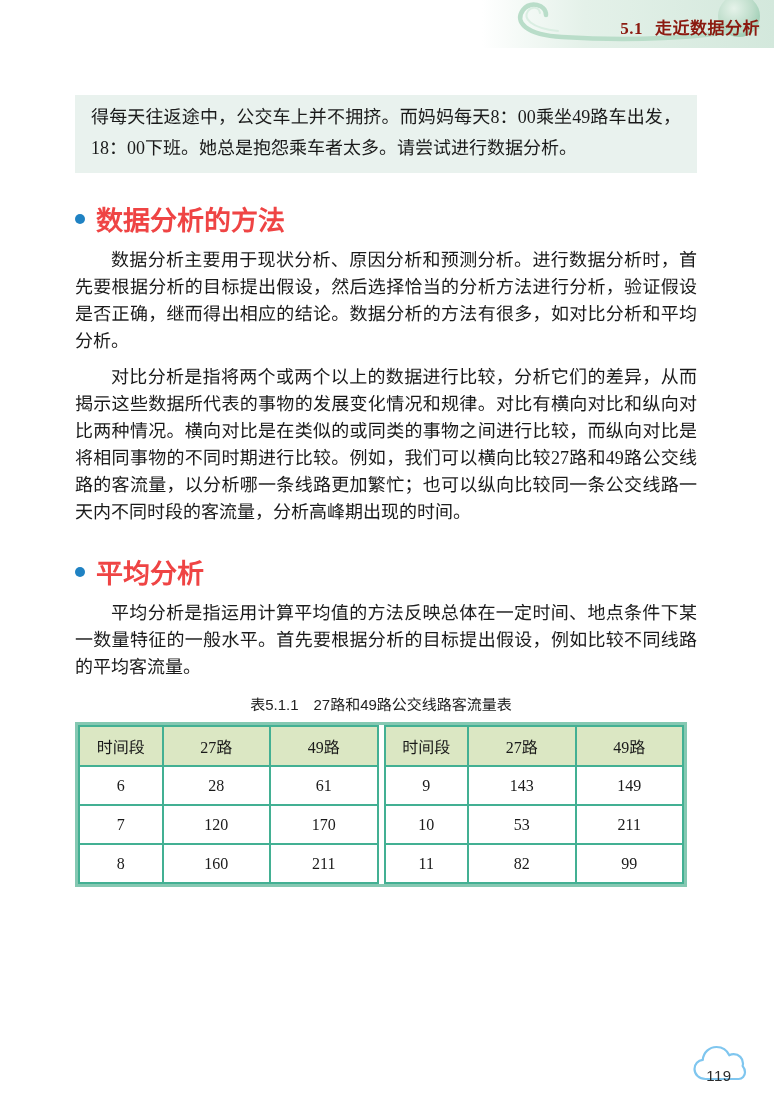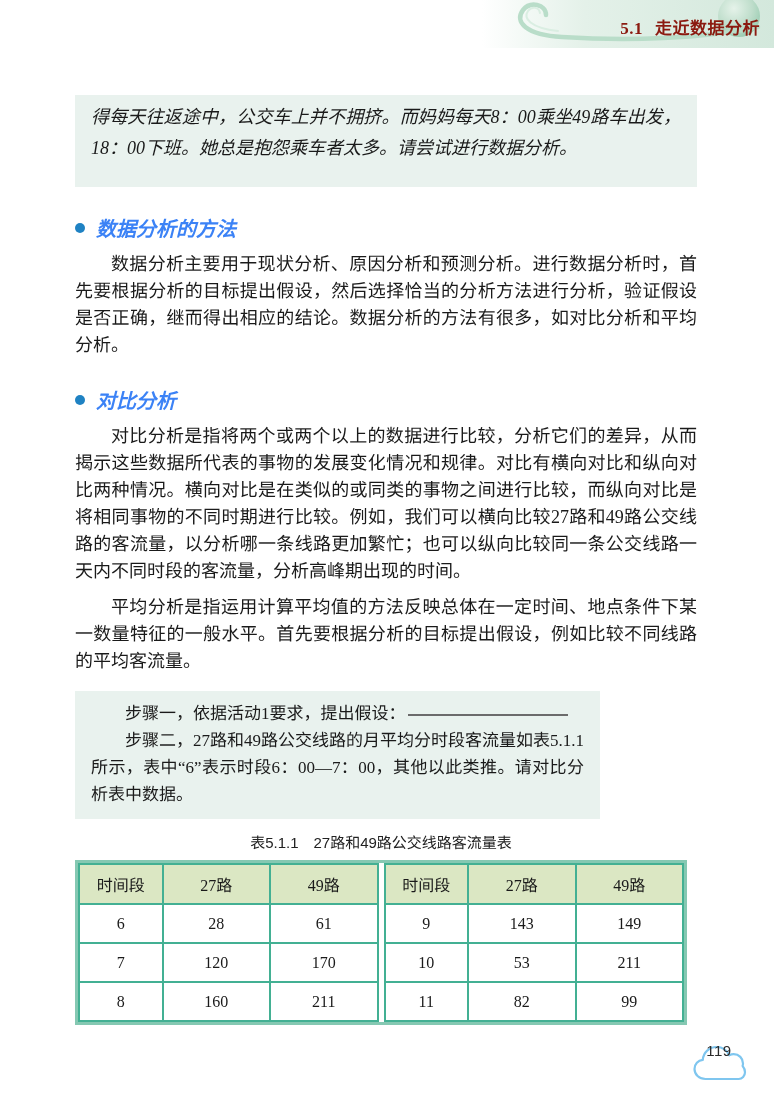--- a/index.html
+++ b/index.html
@@ -21,28 +21,28 @@
     font-size:17px; font-weight:bold; color:#8b1a10; letter-spacing:0.5px;
     font-family:"Liberation Serif","DejaVu Serif",serif; white-space:nowrap;
   }
   .header-title .sec-num { margin-right:12px; }
 
   
   .content { position:absolute; left:75px; top:0; width:622px; }
 
   .intro-box {
     margin-top:95px; background:#e9f2ee;
-    padding:7px 16px 23px; box-sizing:border-box;
-    font-size:18px; line-height:31px; text-align:justify;font-style:italic;
+    padding:7px 16px 9px; box-sizing:border-box;
+    font-size:18px; line-height:31px; text-align:justify;
   }
 
   .section-heading {
     display:flex; align-items:center; margin-top:26px;
     font-family:"Liberation Sans","DejaVu Sans",sans-serif;
-    font-size:20px; font-weight:bold; color:#3b82f6;font-style:italic;
+    font-size:27px; font-weight:bold; color:#ef4444;
   }
   .bullet { width:10px; height:10px; border-radius:50%; background:#1f82c3; margin-right:11px; flex:0 0 auto; }
 
   .body-para {
     margin:9px 0 0 0; font-size:18px; line-height:27px;
     text-align:justify; text-indent:2em;
   }
 
   .steps-box {
     margin-top:16px; width:525px; box-sizing:border-box;
@@ -71,21 +71,21 @@
     border:2px solid #43b093; text-align:center; vertical-align:middle;
     font-weight:normal; font-size:16px; color:#1a1a1a; padding:0;
   }
   .flow-table th { background:#dbe7c3; height:38px; }
   .flow-table td { background:#ffffff; height:37px; }
   .col-time { width:28%; } .col-route { width:36%; }
 
   
   .page-cloud { position:absolute; left:690px; top:1042px; width:58px; height:44px; }
   .page-cloud .num {
-    position:absolute; left:0; top:0; width:58px; text-align:center;
+    position:absolute; left:0; top:25px; width:58px; text-align:center;
     font-family:"Liberation Sans","DejaVu Sans",sans-serif;
     font-size:15px; color:#2b2b2b; letter-spacing:0.5px;
   }
 </style>
 </head>
 <body>
 
 <div class="page">
 
   <div class="header-band">
@@ -112,34 +112,28 @@
     <div class="intro-box">
       <span>得每天往返途中，公交车上并不拥挤。而妈妈每天8：00乘坐49路车出发，18：00下班。她总是抱怨乘车者太多。请尝试进行数据分析。</span>
     </div>
 
     <div class="section-heading">
       <span class="bullet"></span>
       <span>数据分析的方法</span>
     </div>
     <p class="body-para">数据分析主要用于现状分析、原因分析和预测分析。进行数据分析时，首先要根据分析的目标提出假设，然后选择恰当的分析方法进行分析，验证假设是否正确，继而得出相应的结论。数据分析的方法有很多，如对比分析和平均分析。</p>
 
+    <p class="body-para">对比分析是指将两个或两个以上的数据进行比较，分析它们的差异，从而揭示这些数据所代表的事物的发展变化情况和规律。对比有横向对比和纵向对比两种情况。横向对比是在类似的或同类的事物之间进行比较，而纵向对比是将相同事物的不同时期进行比较。例如，我们可以横向比较27路和49路公交线路的客流量，以分析哪一条线路更加繁忙；也可以纵向比较同一条公交线路一天内不同时段的客流量，分析高峰期出现的时间。</p>
+
     <div class="section-heading">
       <span class="bullet"></span>
-      <span>对比分析</span>
-    </div>
-    <p class="body-para">对比分析是指将两个或两个以上的数据进行比较，分析它们的差异，从而揭示这些数据所代表的事物的发展变化情况和规律。对比有横向对比和纵向对比两种情况。横向对比是在类似的或同类的事物之间进行比较，而纵向对比是将相同事物的不同时期进行比较。例如，我们可以横向比较27路和49路公交线路的客流量，以分析哪一条线路更加繁忙；也可以纵向比较同一条公交线路一天内不同时段的客流量，分析高峰期出现的时间。</p>
-
+      <span>平均分析</span>
+    </div>
     <p class="body-para">平均分析是指运用计算平均值的方法反映总体在一定时间、地点条件下某一数量特征的一般水平。首先要根据分析的目标提出假设，例如比较不同线路的平均客流量。</p>
 
-    <div class="steps-box">
-      <p class="step-line">
-        <span>步骤一，依据活动1要求，提出假设：</span><span class="answer-blank"></span>
-      </p>
-      <p class="step-line">步骤二，27路和49路公交线路的月平均分时段客流量如表5.1.1所示，表中“6”表示时段6：00—7：00，其他以此类推。请对比分析表中数据。</p>
-    </div>
 
     <div class="table-caption">表5.1.1　27路和49路公交线路客流量表</div>
 
     <div class="flow-table">
       <table>
         <colgroup>
             <col class="col-time">
             <col class="col-route">
             <col class="col-route">
           </colgroup>

